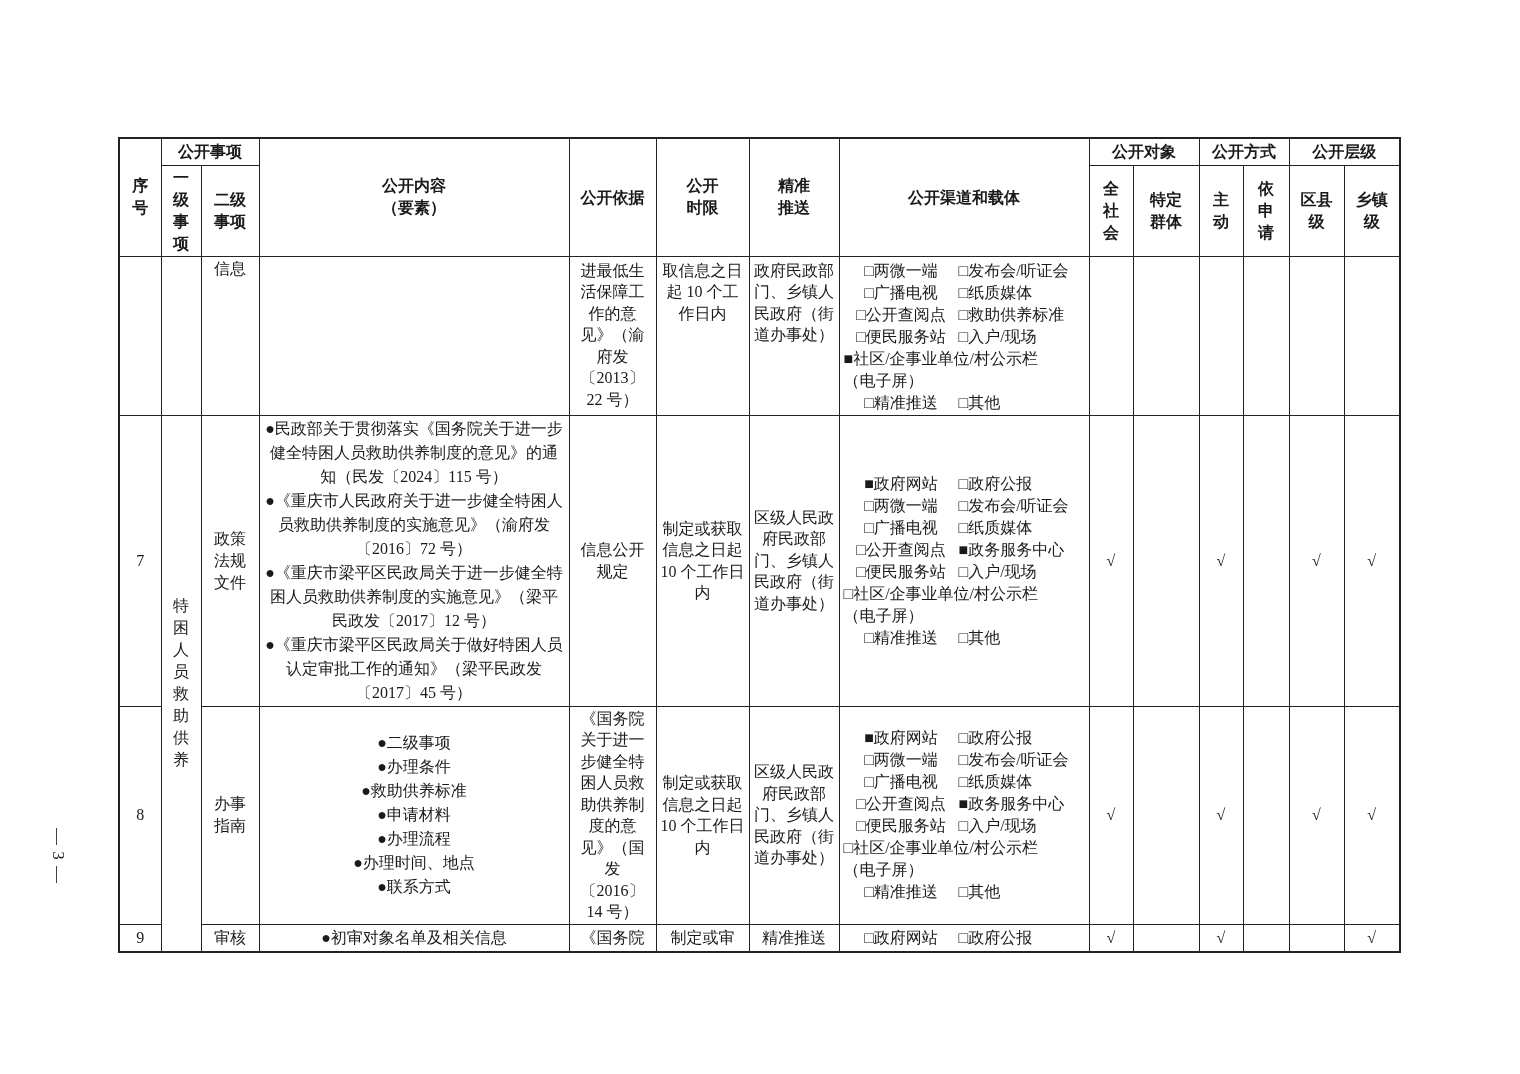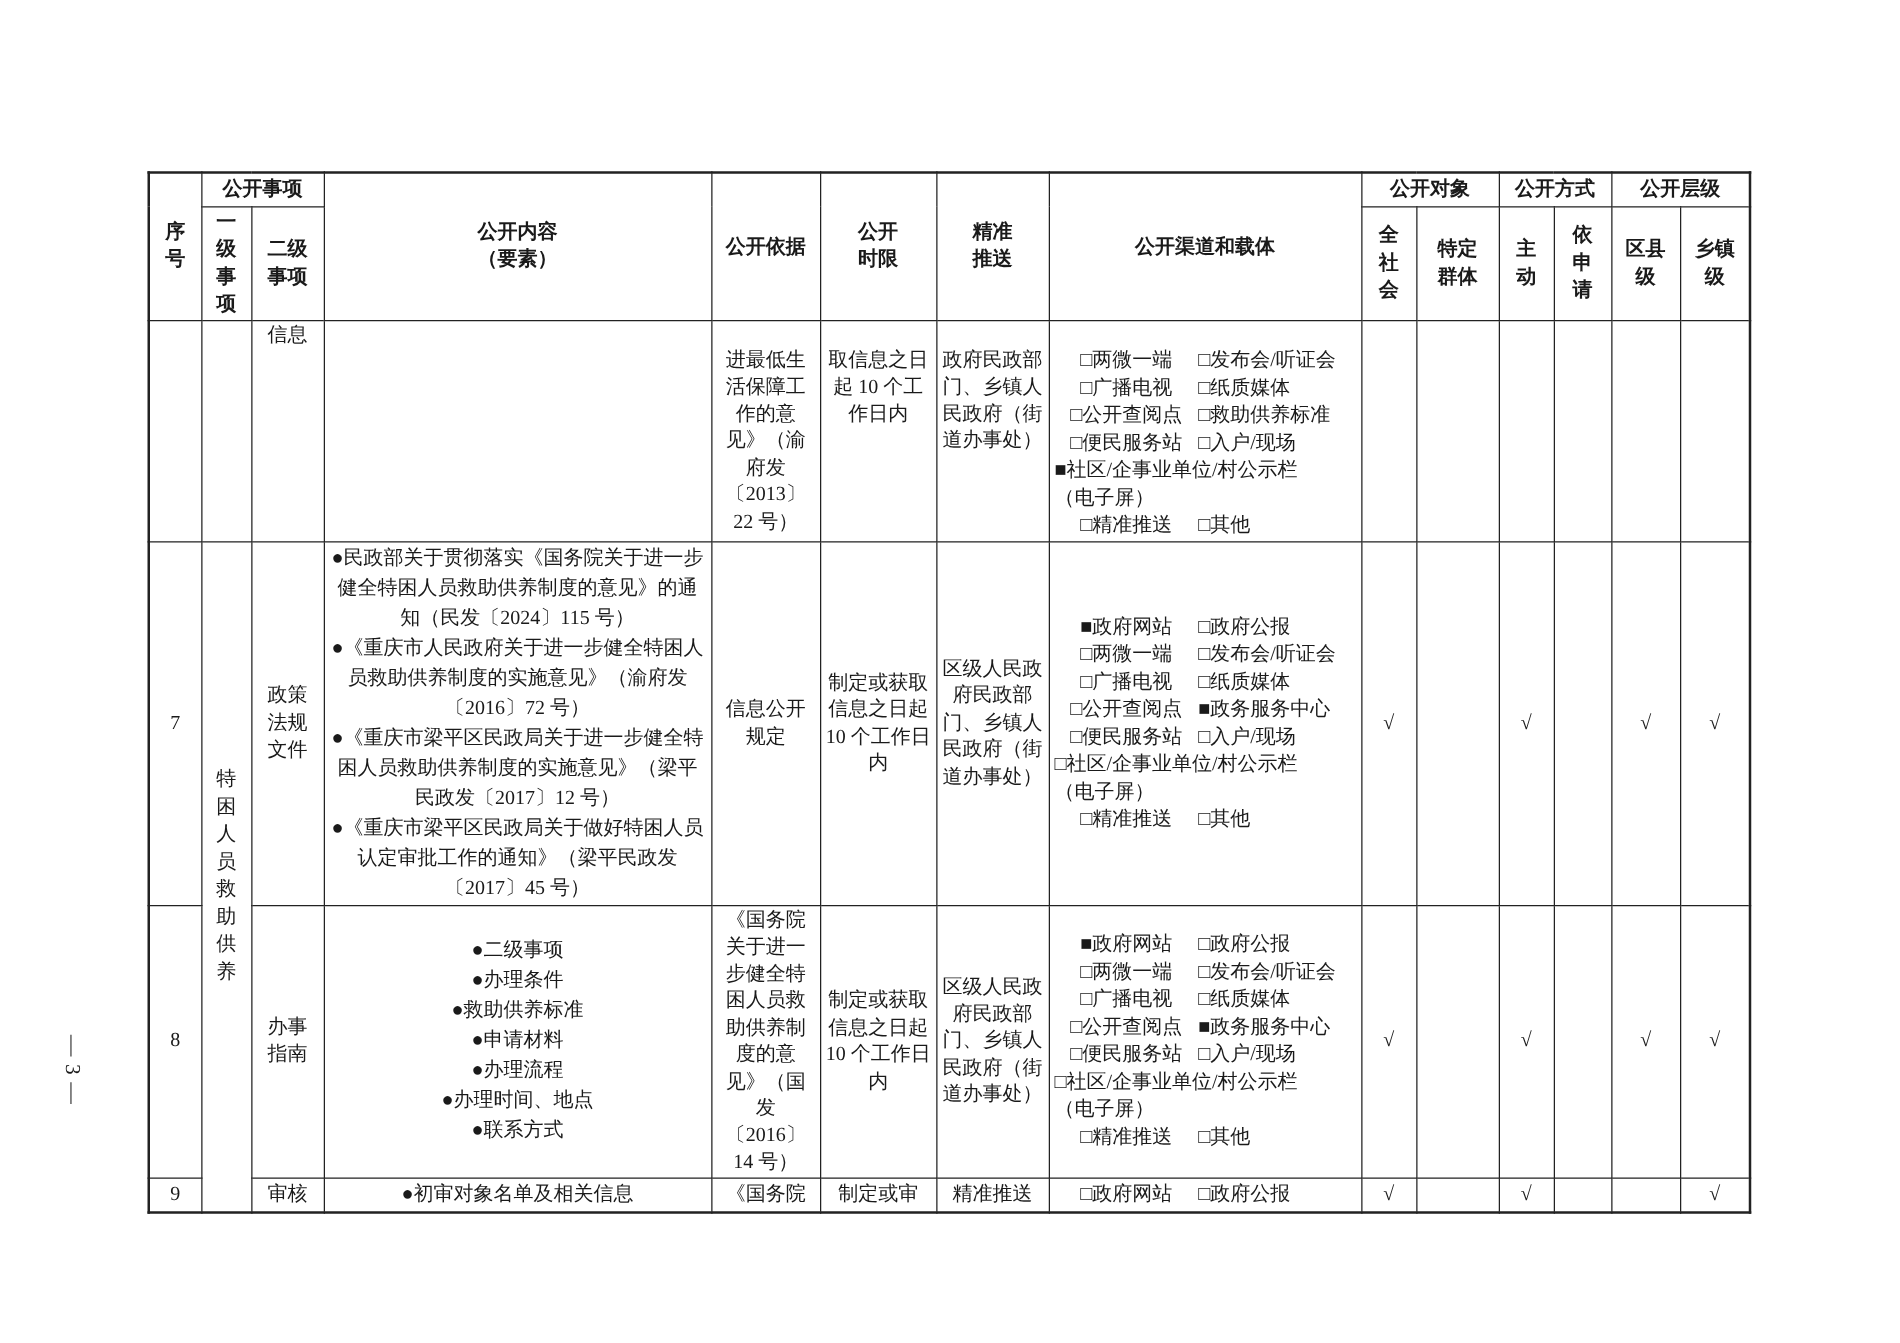--- a/index.html
+++ b/index.html
@@ -55,21 +55,21 @@
   .c-mid{line-height:21.5px;padding:1px 6px;}
   .c-channels{
     text-align:left;
     padding:2px 4px 2px 13px;
     line-height:22px;
   }
   .ch-line{display:flex;}
   .ch-left{width:115px;flex:none;}
   .c-check{font-size:15px;}
   .row-top td{vertical-align:top;margin-top:40px;}
-  .row-top td.c-mid,.row-top td.c-channels{padding-top:21px;}
+  .row-top td.c-mid,.row-top td.c-channels{padding-top:3px;}
 </style>
 </head>
 <body>
 
 <div class="page">
 
   <div class="page-number">— 3 —</div>
 
   <table class="doc-table">
     <colgroup>

